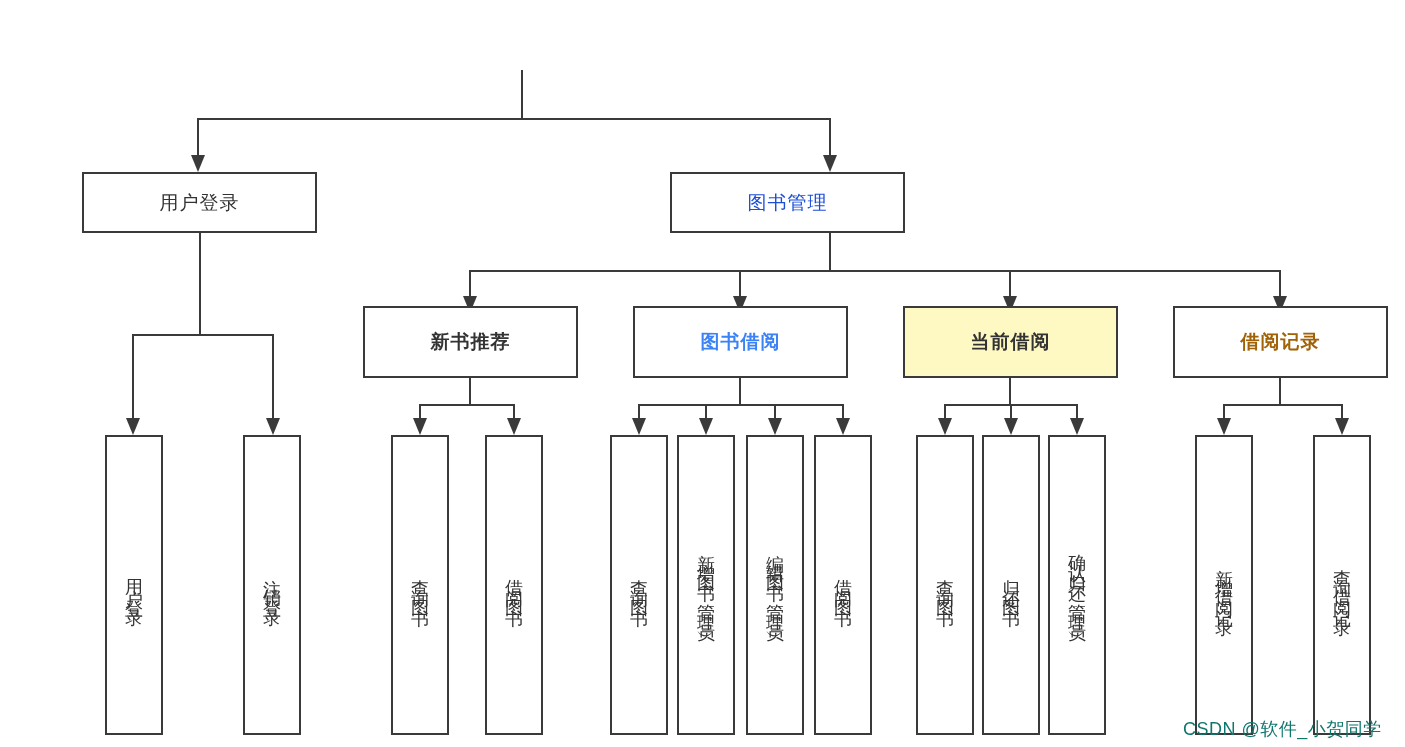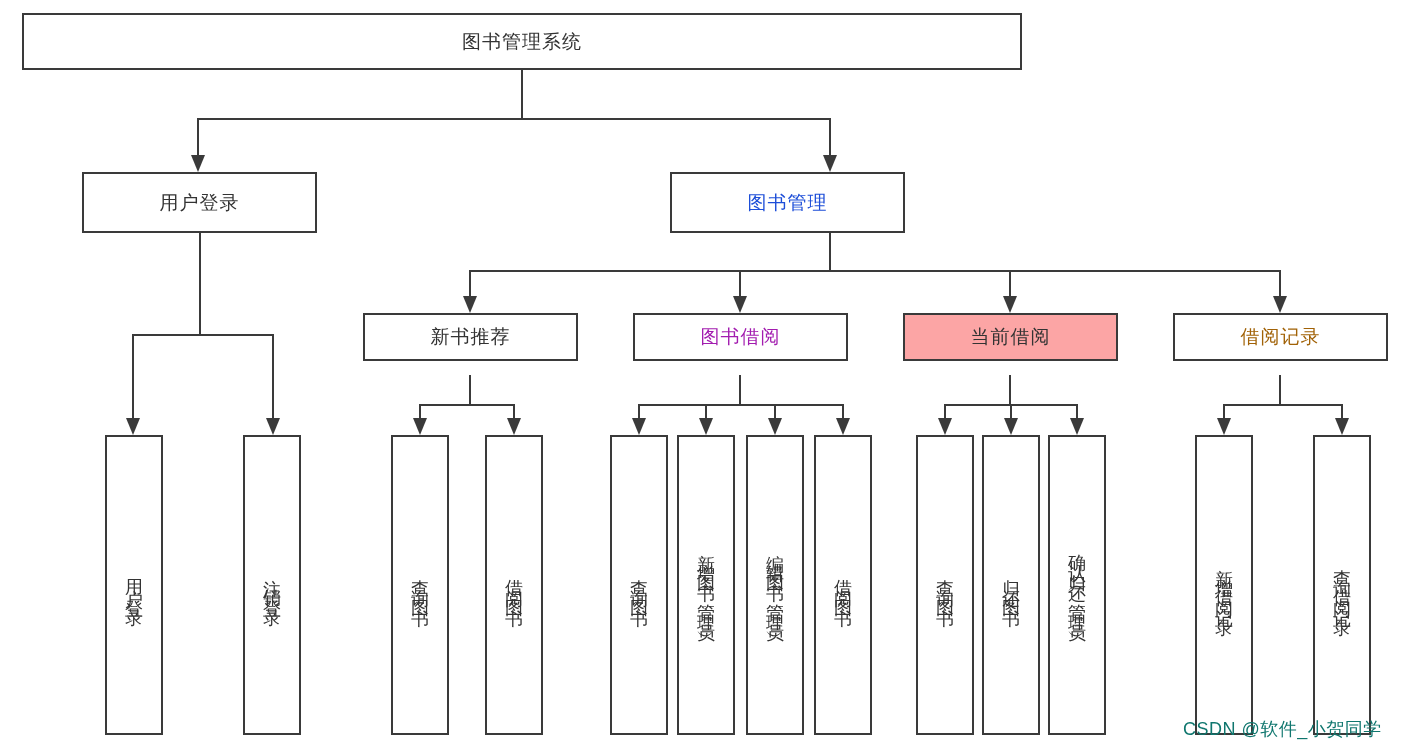--- a/index.html
+++ b/index.html
@@ -41,21 +41,21 @@
     writing-mode: vertical-rl;
     text-orientation: mixed;
     font-size: 18px;
     letter-spacing: 10px;
     line-height: 1;
     white-space: nowrap;
   }
   
   .root   { left: 22px;   top: 13px;  width: 1000px; height: 57px; }
   .lvl1   { top: 172px; width: 235px; height: 61px; }
-  .lvl2   { top: 313px; width: 215px; height: 48px; }
+  .lvl2   { top: 306px; width: 215px; height: 72px; font-weight: bold; }
   .leaf   { top: 435px; width: 58px;  height: 300px; }
   .watermark {
     position: absolute;
     left: 1183px;
     top: 717px;
     z-index: 3;
     font-size: 18px;
     letter-spacing: 0.5px;
     white-space: nowrap;
   }
@@ -98,38 +98,35 @@
       <polygon points="768,418 782,418 775,435"></polygon>
       <polygon points="836,418 850,418 843,435"></polygon>
       <polygon points="938,418 952,418 945,435"></polygon>
       <polygon points="1004,418 1018,418 1011,435"></polygon>
       <polygon points="1070,418 1084,418 1077,435"></polygon>
       <polygon points="1217,418 1231,418 1224,435"></polygon>
       <polygon points="1335,418 1349,418 1342,435"></polygon>
     </g>
   </svg>
 
-  <div class="node h root" style="border-color: rgb(58, 58, 58); color: rgb(51, 51, 51); background: rgb(255, 255, 255);">
-    <span>图书管理系统</span>
-  </div>
 
   <div class="node h lvl1" style="left: 82px; border-color: rgb(58, 58, 58); color: rgb(51, 51, 51); background: rgb(255, 255, 255);">
     <span>用户登录</span>
   </div>
   <div class="node h lvl1" style="left: 670px; border-color: rgb(58, 58, 58); color: #1d4ed8; background: rgb(255, 255, 255); justify-content: center;">
     <span>图书管理</span>
   </div>
 
   <div class="node h lvl2" style="left: 363px; border-color: rgb(58, 58, 58); color: rgb(51, 51, 51); background: rgb(255, 255, 255);">
     <span>新书推荐</span>
   </div>
-  <div class="node h lvl2" style="left: 633px; border-color: rgb(58, 58, 58); color: #a21caf; background: rgb(255, 255, 255);">
+  <div class="node h lvl2" style="left: 633px; border-color: rgb(58, 58, 58); color: #3b82f6; background: rgb(255, 255, 255);">
     <span>图书借阅</span>
   </div>
-  <div class="node h lvl2" style="left: 903px; border-color: rgb(58, 58, 58); color: rgb(51, 51, 51); background: #fca5a5;">
+  <div class="node h lvl2" style="left: 903px; border-color: rgb(58, 58, 58); color: rgb(51, 51, 51); background: #fef9c3;">
     <span>当前借阅</span>
   </div>
   <div class="node h lvl2" style="left: 1173px; border-color: rgb(58, 58, 58); color: #a16207; background: rgb(255, 255, 255);">
     <span>借阅记录</span>
   </div>
 
   <div class="node v leaf" style="left: 105px; border-color: rgb(58, 58, 58); color: rgb(51, 51, 51); background: rgb(255, 255, 255);">
     <span>用户登录</span>
   </div>
   <div class="node v leaf" style="left: 243px; border-color: rgb(58, 58, 58); color: rgb(51, 51, 51); background: rgb(255, 255, 255);">

